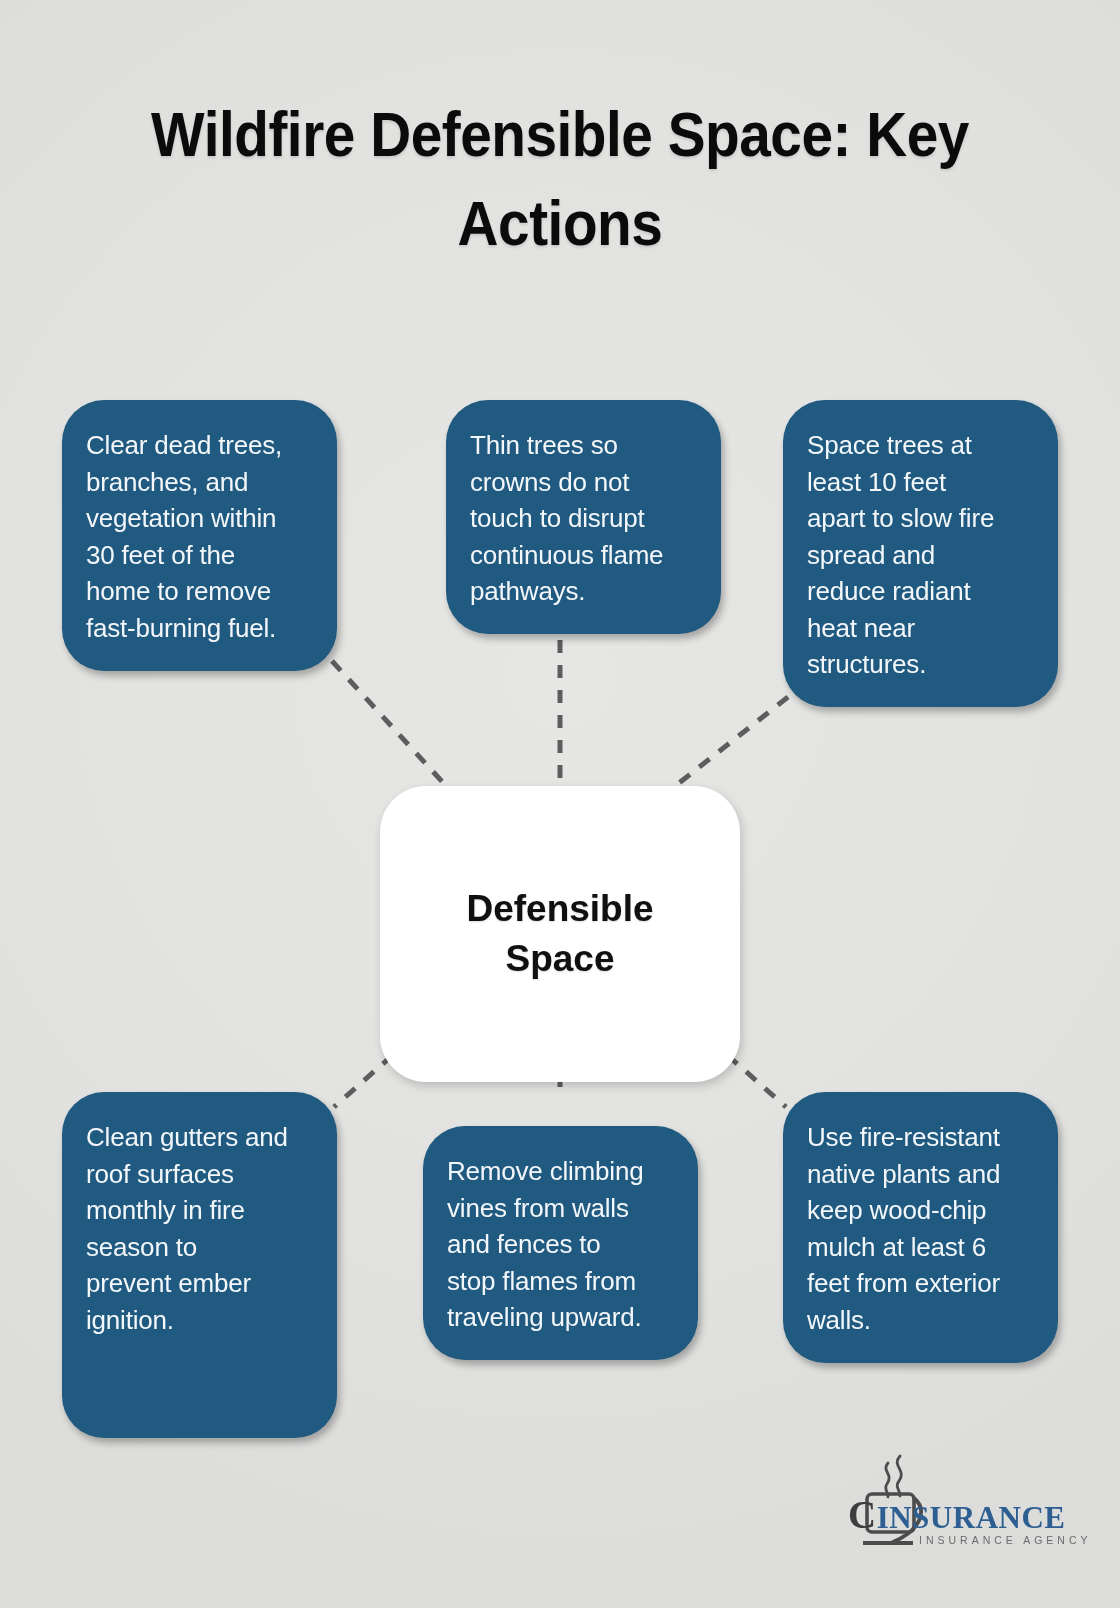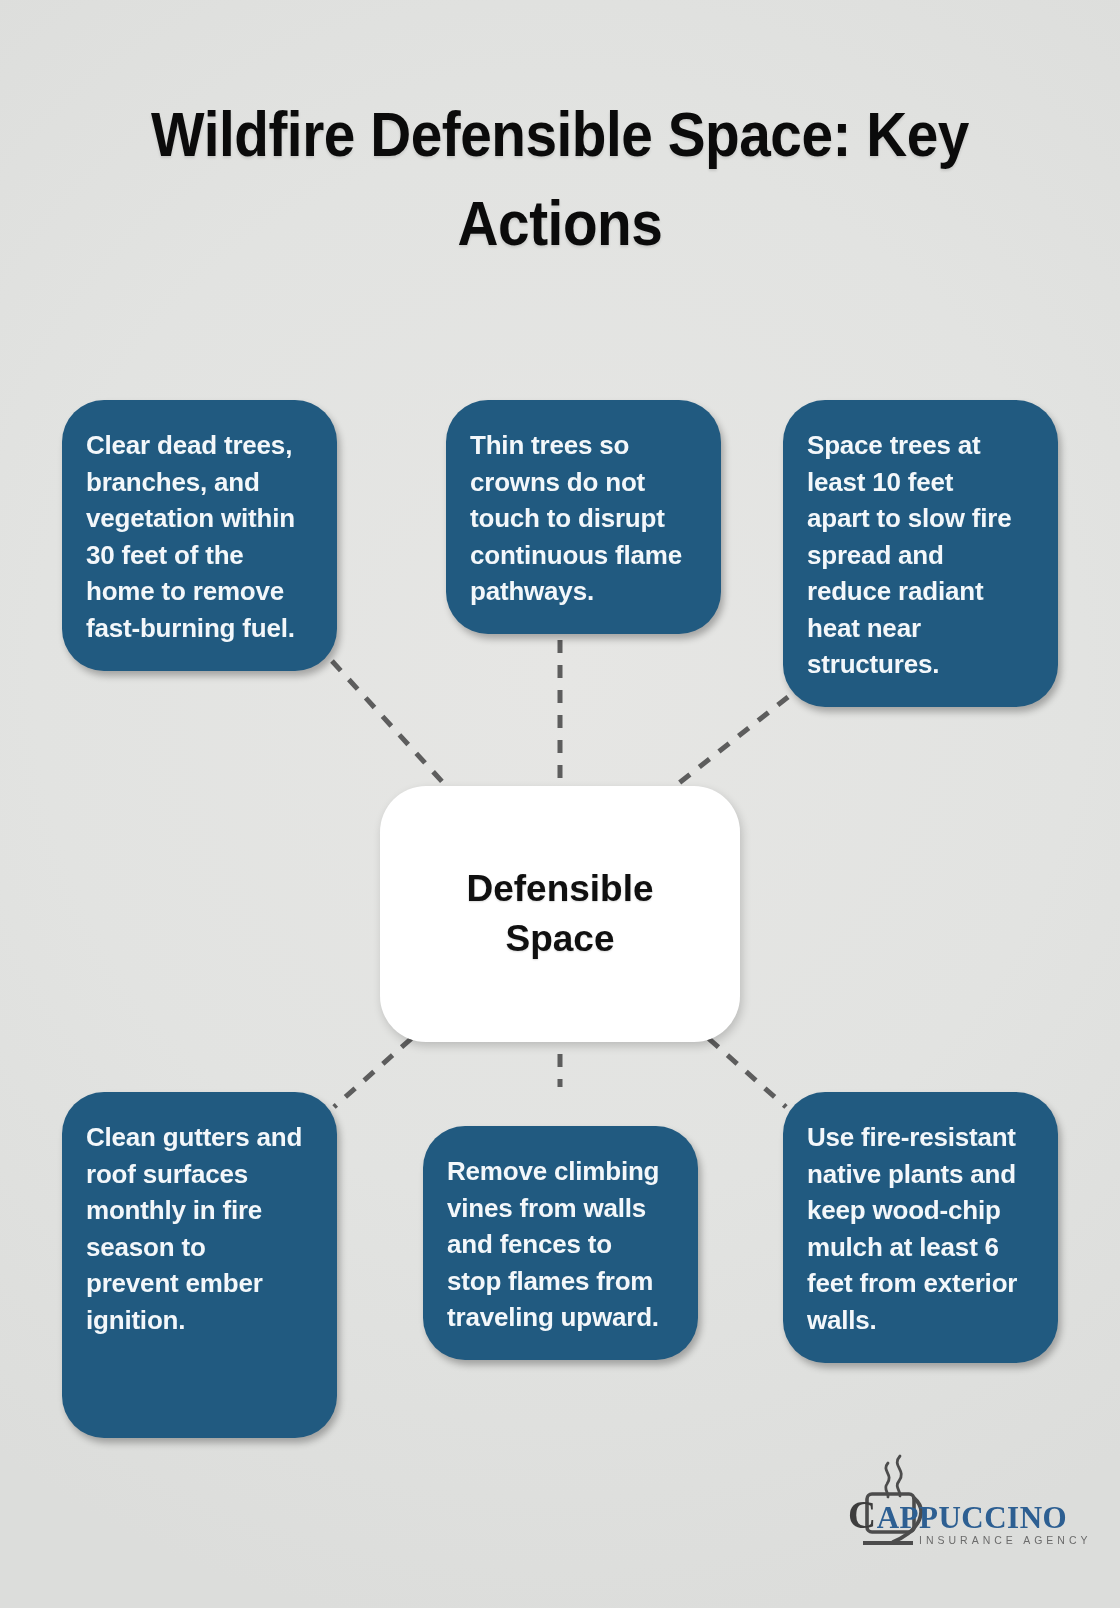--- a/index.html
+++ b/index.html
@@ -39,25 +39,24 @@
     box-shadow:3px 5px 7px rgba(0,0,0,0.28);
     box-sizing:border-box;
     padding:27px 18px 24px 24px;
   }
   .node-text{
     color:#f3f7fa;
     font-size:26px;
     line-height:36.5px;
     white-space:pre;
     letter-spacing:-0.2px;
-    font-weight:bold;
   }
   .center-node{
     position:absolute;
-    left:380px;top:786px;width:360px;height:256px;
+    left:380px;top:786px;width:360px;height:296px;
     background:#ffffff;
     border-radius:46px;
     box-shadow:2px 4px 10px rgba(0,0,0,0.18);
     display:flex;align-items:center;justify-content:center;
   }
   .center-label{
     font-size:37px;
     font-weight:bold;
     color:#101010;
     text-align:center;
@@ -158,18 +157,18 @@
 
   <div class="logo">
     <svg width="230" height="110" viewBox="0 0 230 110" xmlns="http://www.w3.org/2000/svg">
       <path d="M45,13 c-7,8 6,11 -1,21 c-4,5 2,9 1,13" fill="none" stroke="#4c4c4c" stroke-width="2.8" stroke-linecap="round"></path>
       <path d="M57,6 c-9,10 7,14 -1,25 c-5,6 2,10 1,15" fill="none" stroke="#4c4c4c" stroke-width="2.8" stroke-linecap="round"></path>
       <rect x="24" y="44" width="47" height="38" rx="5" fill="none" stroke="#4c4c4c" stroke-width="3.6"></rect>
       <path d="M71,48 C85,60 78,80 50,92" fill="none" stroke="#4c4c4c" stroke-width="3.8" stroke-linecap="round"></path>
       <path d="M20,93 h50" fill="none" stroke="#4c4c4c" stroke-width="4"></path>
     </svg>
     <div class="brand">
-      <span class="brand-initial">C</span><span class="brand-rest">APPUCCINO</span>
+      <span class="brand-initial">C</span><span class="brand-rest">INSURANCE</span>
     </div>
     <div class="tagline">INSURANCE AGENCY</div>
   </div>
 
 </div>
 
 </body></html>

